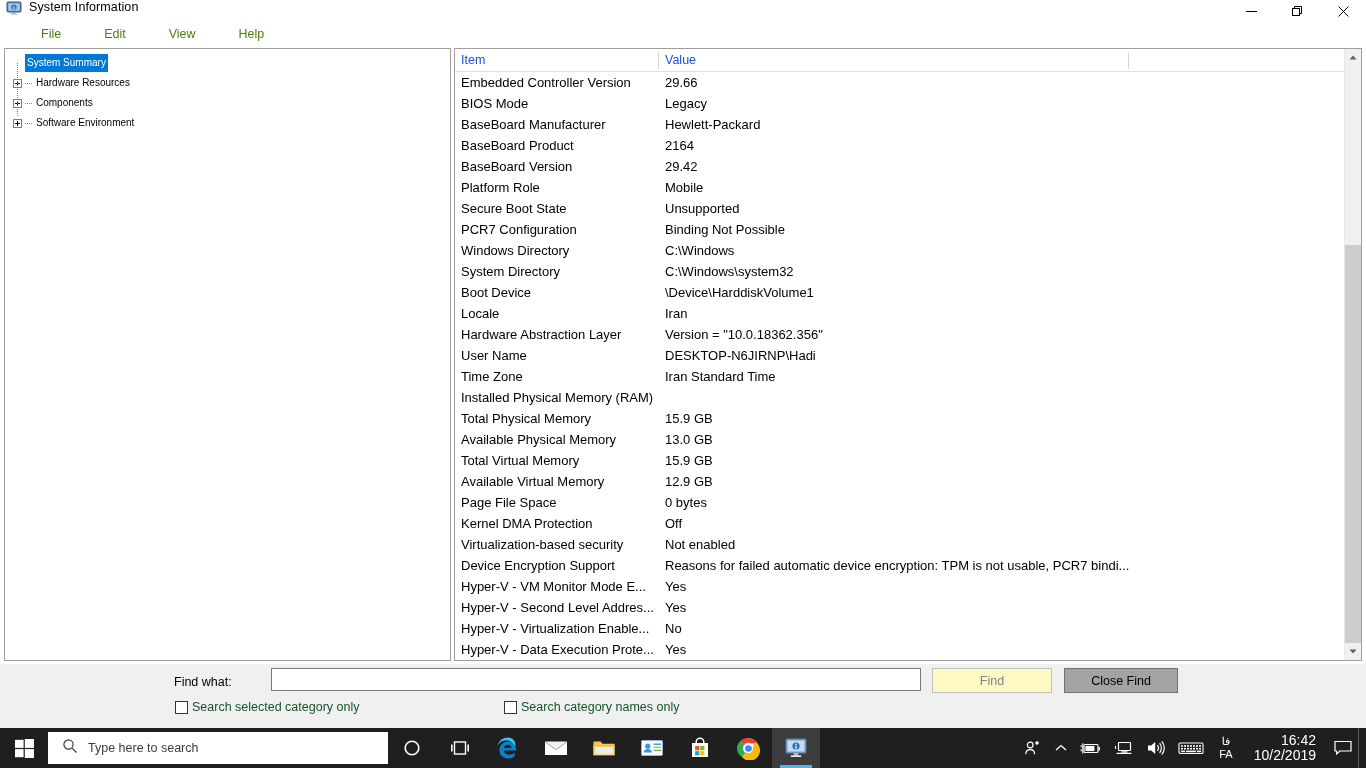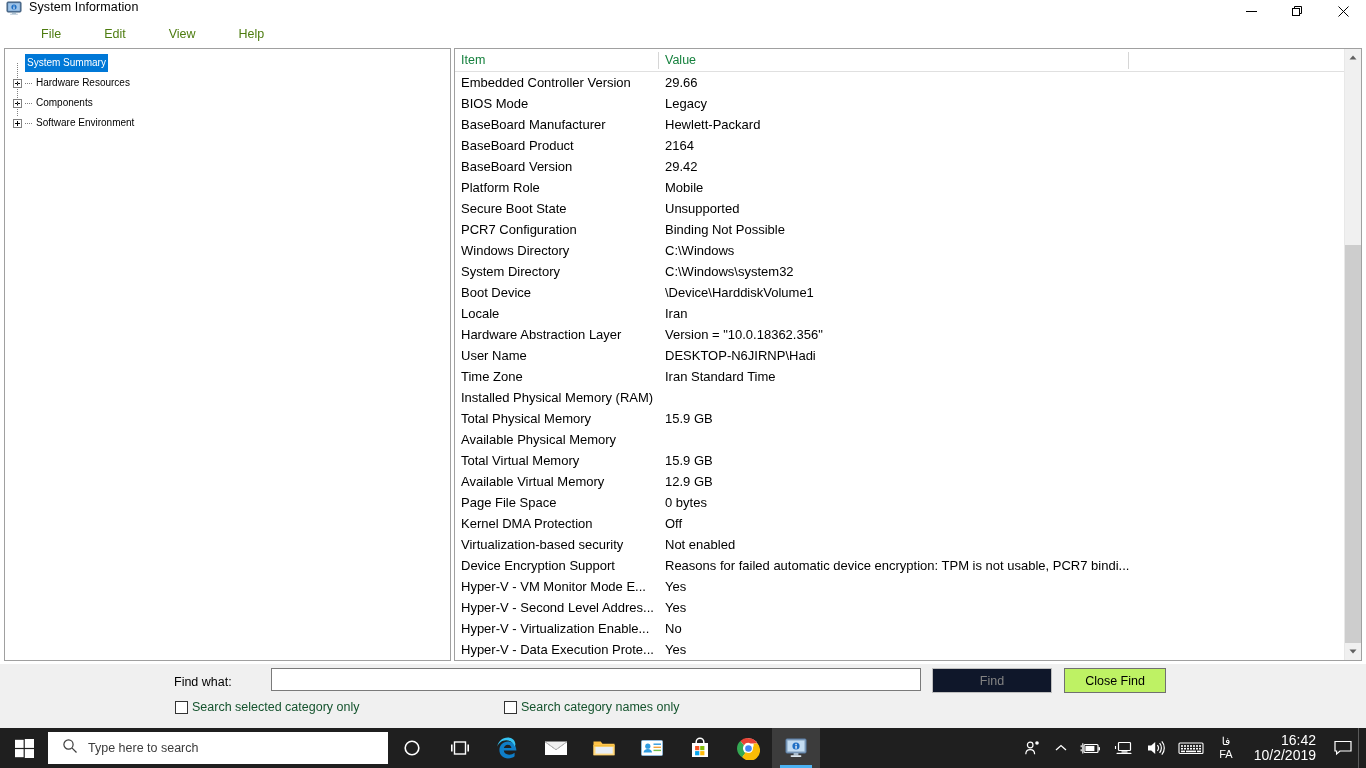--- a/index.html
+++ b/index.html
@@ -118,21 +118,21 @@
   }
   .list-inner { display: flex; flex-direction: column; flex: 1 1 auto; min-height: 0; }
   .lv-header {
     height: 23px; flex: 0 0 23px;
     display: flex; align-items: center;
     background: #ffffff;
     border-bottom: 1px solid #e0e0e0;
     position: relative;
   }
   .lv-header .col {
-    font-size: 12.5px; color: #15803d;
+    font-size: 12.5px; color: #1d4ed8;
     padding-left: 6px; height: 23px; line-height: 22px;
     position: relative; cursor: default;
   }
   .lv-header .col::after {
     content: ""; position: absolute; right: 0; top: 3px; bottom: 3px;
     width: 1px; background: #d6d6d6;
   }
   .col-item  { width: 204px; flex: 0 0 204px; }
   .col-value { width: 470px; flex: 0 0 470px; }
   .col-rest  { flex: 1 1 auto; }
@@ -183,22 +183,22 @@
     border: 1px solid #7a7a7a; background: #ffffff;
     font-family: "Liberation Sans", sans-serif; font-size: 12.5px;
     padding: 0 4px; outline: none; color: #000;
   }
   .btn {
     position: absolute; top: 4px; height: 25px;
     font-family: "Liberation Sans", sans-serif; font-size: 12.5px;
     background: #e1e1e1; border: 1px solid #adadad; color: #000;
     cursor: default;
   }
-  .btn-find { left: 932px; width: 120px; background: #0f172a; border-color: #bfbfbf; color: #838383; }
-  .btn-close-find { left: 1064px; width: 102px; background: #bef264; border: 1px solid #707070; }
+  .btn-find { left: 932px; width: 120px; background: #fef9c3; border-color: #bfbfbf; color: #838383; }
+  .btn-close-find { left: 1064px; width: 114px; background: #a3a3a3; border: 1px solid #707070; }
 
   .chk-wrap {
     position: absolute; top: 36px;
     display: flex; align-items: center; cursor: default;
   }
   .chk-a { left: 175px; }
   .chk-b { left: 504px; }
   .chkbox {
     width: 13px; height: 13px; border: 1px solid #333; background: #fff;
     margin-right: 4px; flex: 0 0 13px;
@@ -401,20 +401,21 @@
             </div>
             <div class="lv-row">
               <div class="cell cell-item">Installed Physical Memory (RAM)</div>
             </div>
             <div class="lv-row">
               <div class="cell cell-item">Total Physical Memory</div>
               <div class="cell cell-value">15.9 GB</div>
             </div>
             <div class="lv-row">
               <div class="cell cell-item">Available Physical Memory</div>
+              <div class="cell cell-value">13.0 GB</div>
             </div>
             <div class="lv-row">
               <div class="cell cell-item">Total Virtual Memory</div>
               <div class="cell cell-value">15.9 GB</div>
             </div>
             <div class="lv-row">
               <div class="cell cell-item">Available Virtual Memory</div>
               <div class="cell cell-value">12.9 GB</div>
             </div>
             <div class="lv-row">

